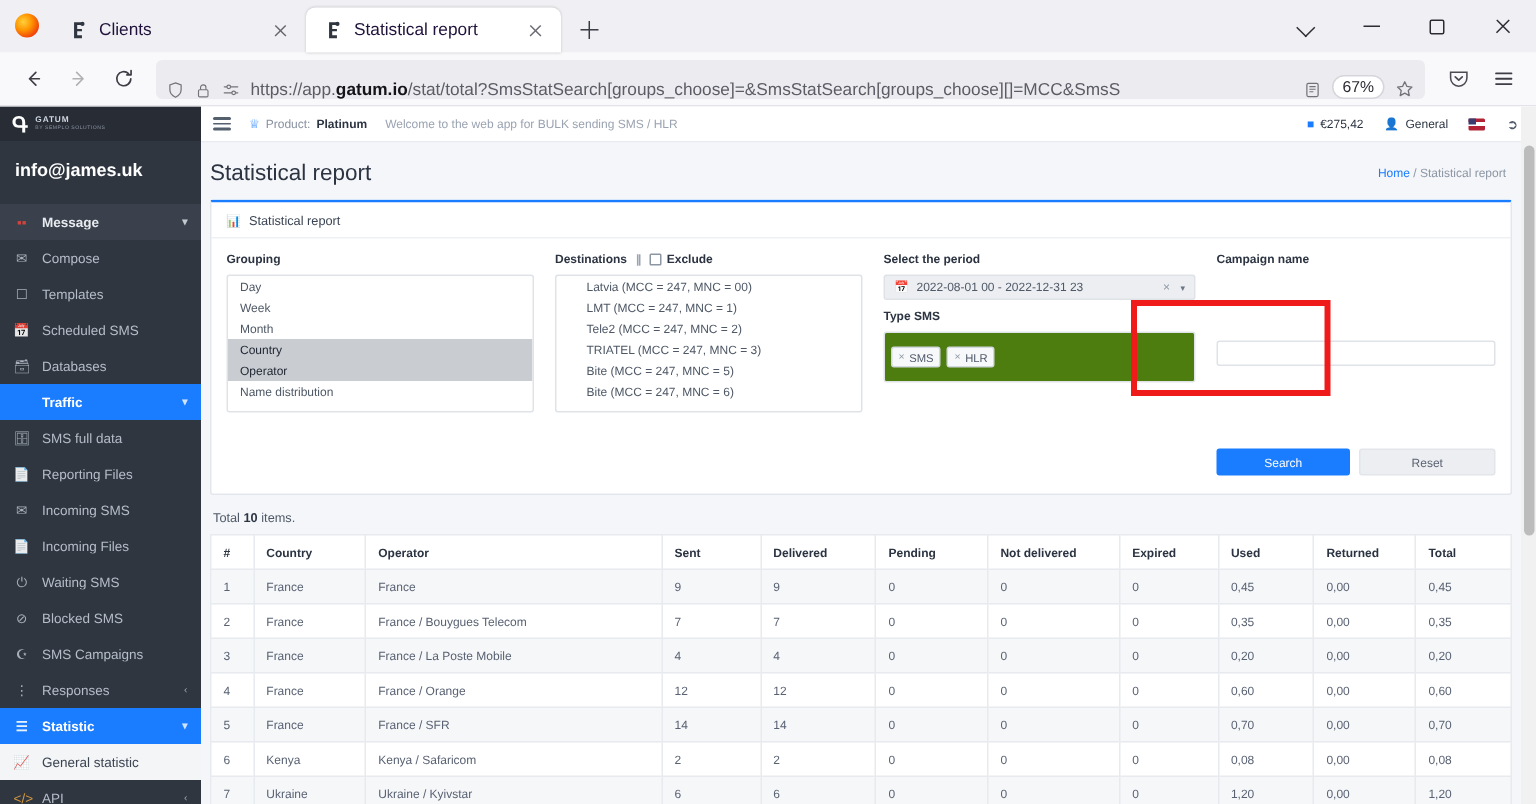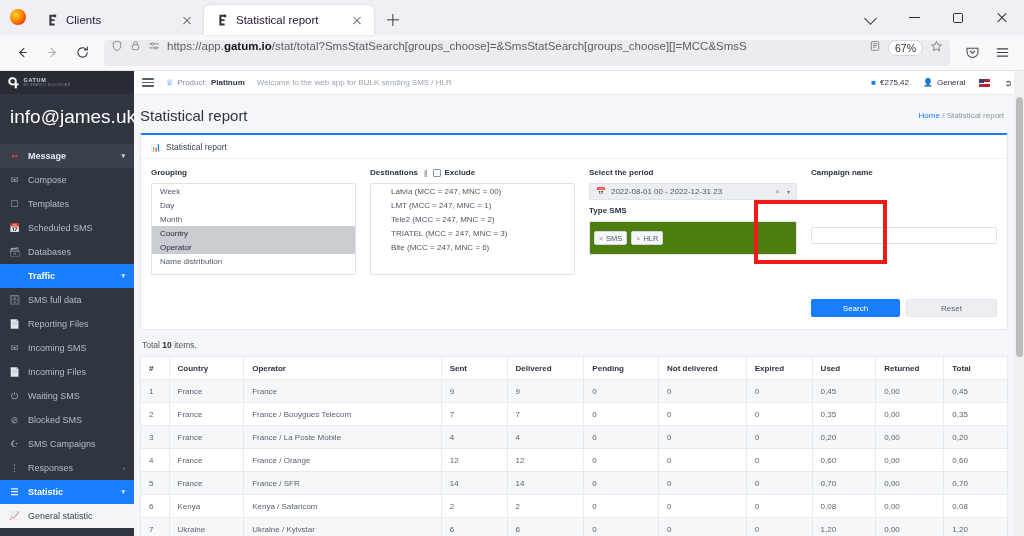--- a/index.html
+++ b/index.html
@@ -65,21 +65,21 @@
 
   .navbar {
     height: 36px; background: #f9f9fb; display: flex; align-items: center;
     padding: 0 8px; gap: 2px; border-bottom: 1px solid #e4e4e8;
   }
   .navbtn { width: 28px; height: 28px; display: flex; align-items: center; justify-content: center; color: #4a4a52; }
   .navbtn svg { display: block; }
   .navbtn.disabled { opacity: .38; }
   .urlbar {
     flex: 1; height: 26px; background: #ececf0; border-radius: 4px;
-    display: flex; align-items: flex-start; gap: 7px; padding: 0 7px; margin: 0 6px;
+    display: flex; align-items: flex-end; gap: 7px; padding: 0 7px; margin: 0 6px;
     font-size: 11.5px; color: #3d3d45; overflow: hidden;
   }
   .url-text { flex: 1; white-space: nowrap; overflow: hidden; color: #5c5c66; }
   .url-text b { color: #15141a; font-weight: 700; }
   .zoom-pill {
     font-size: 10.5px; background: #ffffff; border: 1px solid #d5d5dc; border-radius: 10px;
     padding: 1px 6px; color: #2b2b33; flex: none;
   }
   .urlicon { flex: none; opacity: .75; }
 
@@ -93,21 +93,21 @@
   }
   .brand {
     height: 23px; display: flex; align-items: center; gap: 5px;
     padding: 0 8px; background: #272c35;
   }
   .brand-mark { font-size: 14px; line-height: 1; color: #ffffff; font-weight: 700; }
   .brand-txt { line-height: 1.05; }
   .brand-name { font-size: 5.5px; letter-spacing: .6px; color: #cfd6df; font-weight: 700; }
   .brand-sub { font-size: 3.4px; letter-spacing: .35px; color: #8c95a1; }
   .account {
-    font-size: 19px; color: #ffffff; padding: 12px 10px 16px 10px; font-weight: 400;
+    font-size: 12px; color: #ffffff; padding: 12px 10px 16px 10px; font-weight: 700;
     white-space: nowrap;
   }
   .nav-item {
     height: 24px; display: flex; align-items: center; gap: 8px;
     padding: 0 9px; font-size: 9px; color: #b5bdc8; white-space: nowrap;
   }
   .nav-item .ico { width: 11px; text-align: center; font-size: 9px; flex: none; opacity: .9; }
   .nav-item .lbl { flex: 1; overflow: hidden; text-overflow: ellipsis; }
   .nav-item .caret { font-size: 7px; opacity: .8; }
   .nav-item.group { background: #3a414c; color: #e7ebf0; font-weight: 700; }
@@ -475,22 +475,22 @@
         <div class="card-head">
           <span class="chart-ico">📊</span>
           <span>Statistical report</span>
         </div>
 
         <div class="card-body">
 
           <div class="col col-grouping">
             <div class="fld-label">Grouping</div>
             <div class="listbox">
+              <div class="lb-item">Day</div>
               <div class="lb-item">Week</div>
-              <div class="lb-item">Day</div>
               <div class="lb-item">Month</div>
               <div class="lb-item sel">Country</div>
               <div class="lb-item sel">Operator</div>
               <div class="lb-item">Name distribution</div>
             </div>
           </div>
 
           <div class="col col-dest">
             <div class="fld-label-row">
               <span class="fld-label">Destinations</span>
@@ -498,20 +498,21 @@
               <span class="chk-wrap">
                 <span class="chkbox"></span>
                 <span>Exclude</span>
               </span>
             </div>
             <div class="listbox">
               <div class="lb-child">Latvia (MCC = 247, MNC = 00)</div>
               <div class="lb-child">LMT (MCC = 247, MNC = 1)</div>
               <div class="lb-child">Tele2 (MCC = 247, MNC = 2)</div>
               <div class="lb-child">TRIATEL (MCC = 247, MNC = 3)</div>
+              <div class="lb-child">Bite (MCC = 247, MNC = 5)</div>
               <div class="lb-child">Bite (MCC = 247, MNC = 6)</div>
             </div>
           </div>
 
           <div class="col col-period">
             <div class="fld-label">Select the period</div>
             <div class="inputfld grey">
               <span class="date-ico">📅</span>
               <span class="date-txt">2022-08-01 00 - 2022-12-31 23</span>
               <span class="date-clear">×</span>

